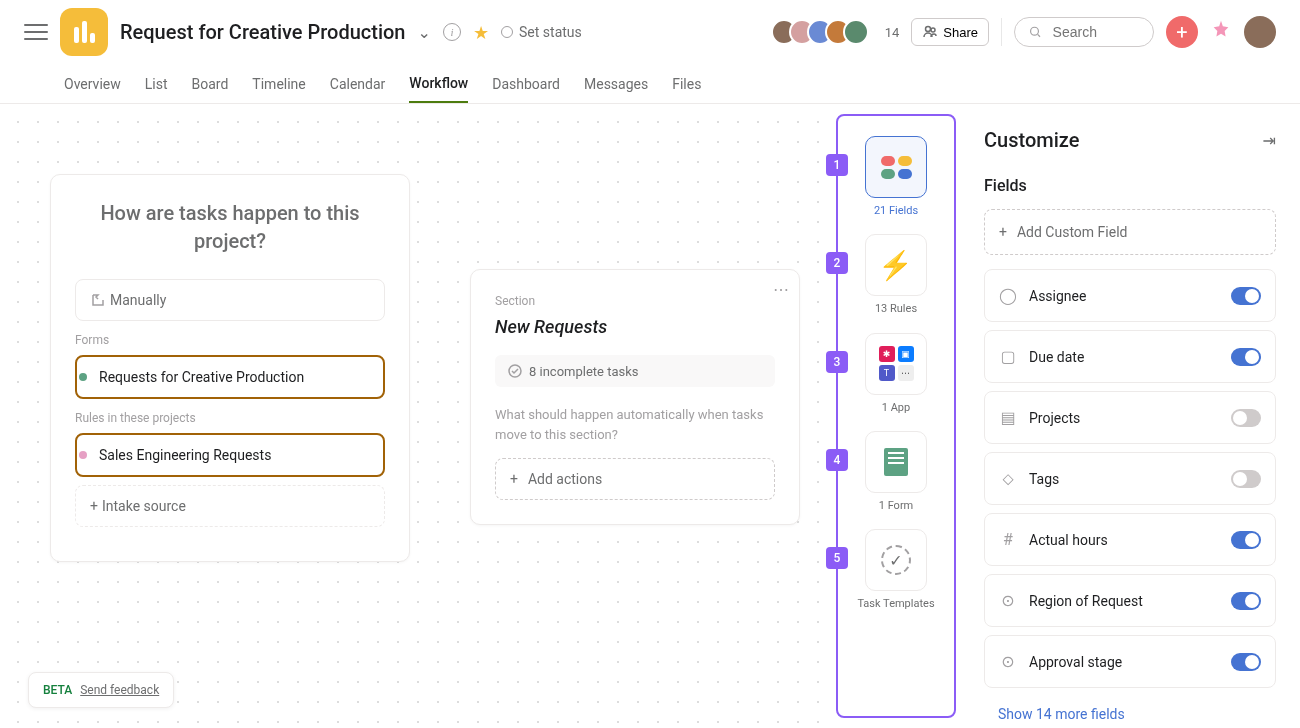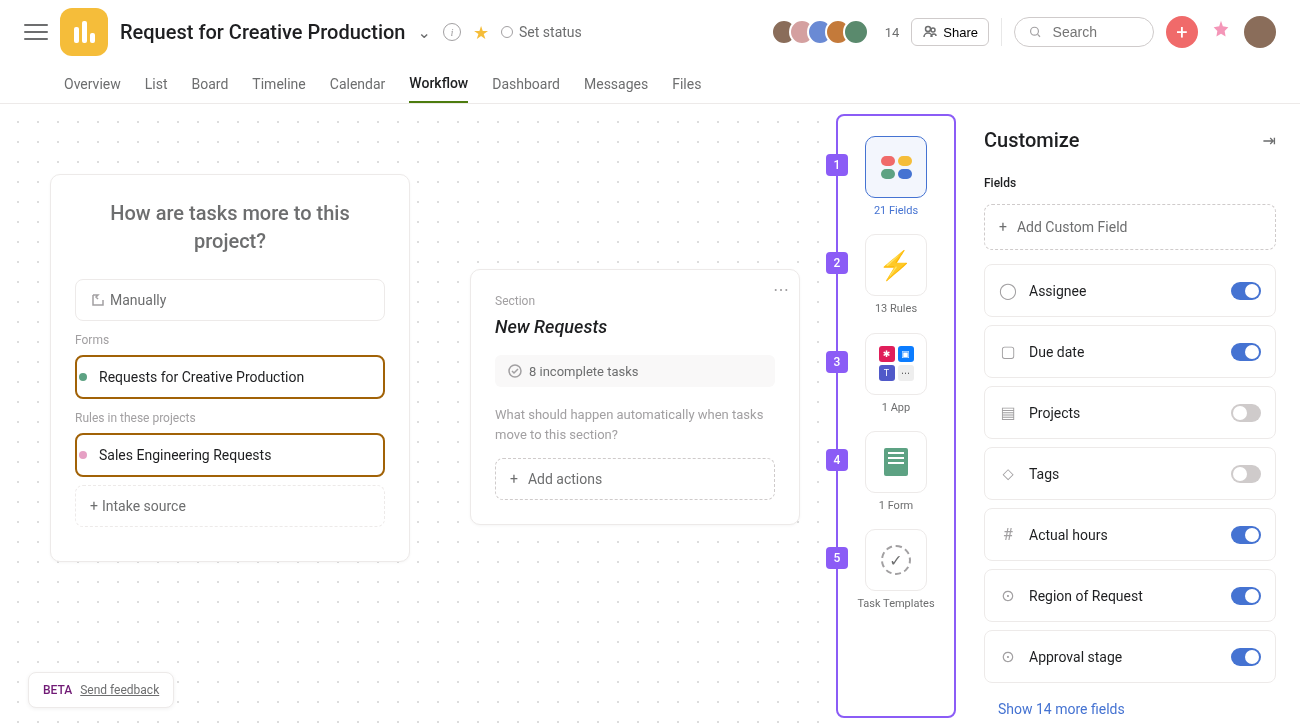--- a/index.html
+++ b/index.html
@@ -75,36 +75,36 @@
 .app-grid { display: grid; grid-template-columns: 1fr 1fr; gap: 3px; }
 .app-grid span { width: 16px; height: 16px; border-radius: 3px; display:flex; align-items:center; justify-content:center; font-size:9px; }
 .form-icon { width: 24px; height: 28px; background: #5da283; border-radius: 2px; position: relative; }
 .form-icon::before { content:''; position:absolute; top:4px; left:4px; right:4px; height:2px; background:#fff; box-shadow: 0 5px 0 #fff, 0 10px 0 #fff; }
 .template-icon { width: 30px; height: 30px; border: 2px dashed #a2a0a2; border-radius: 50%; display:flex; align-items:center; justify-content:center; color:#6d6e6f; }
 
 
 .cp-header { display: flex; align-items: center; justify-content: space-between; margin-bottom: 24px; }
 .cp-title { font-size: 20px; font-weight: 500; }
 .collapse-icon { cursor: pointer; color: #6d6e6f; }
-.cp-section-title { font-size: 12px; font-weight: 500; margin-bottom: 14px; }
+.cp-section-title { font-size: 16px; font-weight: 500; margin-bottom: 14px; }
 .add-field { border: 1px dashed #cfcbcb; border-radius: 8px; padding: 14px; display: flex; align-items: center; gap: 10px; color: #6d6e6f; cursor: pointer; margin-bottom: 14px; font-size: 14px; }
 .field-row { display: flex; align-items: center; justify-content: space-between; padding: 16px 14px; border: 1px solid #edeae9; border-radius: 8px; margin-bottom: 8px; background:#fff; }
 .field-left { display: flex; align-items: center; gap: 12px; font-size: 14px; }
 .field-icon { color: #a2a0a2; font-size: 16px; width: 18px; text-align:center; }
 .toggle { width: 30px; height: 18px; border-radius: 9px; position: relative; cursor: pointer; }
 .toggle.on { background: #4573d2; }
 .toggle.off { background: #cfcbcb; }
 .toggle::after { content:''; position:absolute; width:14px; height:14px; background:#fff; border-radius:50%; top:2px; }
 .toggle.on::after { right:2px; }
 .toggle.off::after { left:2px; }
 .show-more { color: #4573d2; font-size: 14px; cursor: pointer; margin: 10px 0 24px 14px; display: inline-block; }
 
 
 .beta-pill { position: absolute; left: 28px; bottom: 20px; background: #fff; border: 1px solid #edeae9; border-radius: 8px; padding: 10px 14px; font-size: 12px; display: flex; gap: 8px; box-shadow: 0 1px 4px rgba(0,0,0,0.06); }
-.beta-pill .beta { color: #701a75; font-weight: 500; }
+.beta-pill .beta { color: #15803d; font-weight: 500; }
 .beta-pill .feedback { text-decoration: underline; color: #6d6e6f; cursor: pointer; }
 
 .icon-svg { width: 16px; height: 16px; }
 </style>
 </head>
 <body>
 
 <div class="header">
   <div class="hamburger">
       <span></span>
@@ -168,21 +168,21 @@
   <div class="tab active">Workflow</div>
   <div class="tab">Dashboard</div>
   <div class="tab">Messages</div>
   <div class="tab">Files</div>
 </div>
 
 <div class="main">
   <div class="canvas">
 
     <div class="panel intro">
-      <div class="panel-title">How are tasks more to this project?</div>
+      <div class="panel-title">How are tasks happen to this project?</div>
       <div class="row-btn">
         <svg class="icon-svg" viewBox="0 0 16 16" fill="none" stroke="#a2a0a2" stroke-width="1.5">
             <path d="M3 3h5l-2 2 2 2M3 3v10h10V8"></path>
           </svg>
         <span>Manually</span>
       </div>
       <div class="label-small">Forms</div>
       <div class="list-row">
         <span class="dot teal"></span>
         <span>Requests for Creative Production</span>

